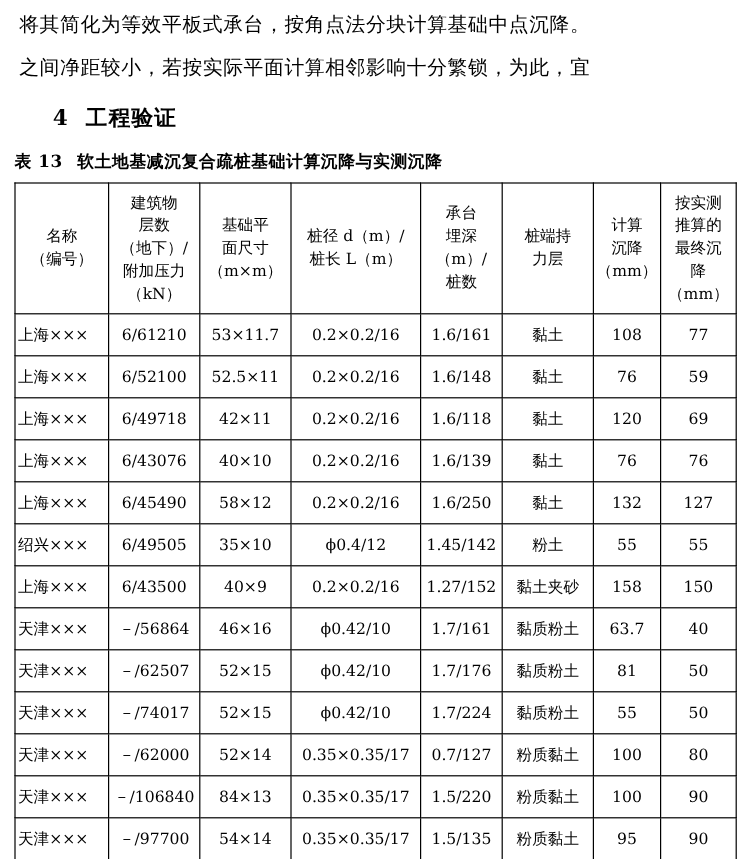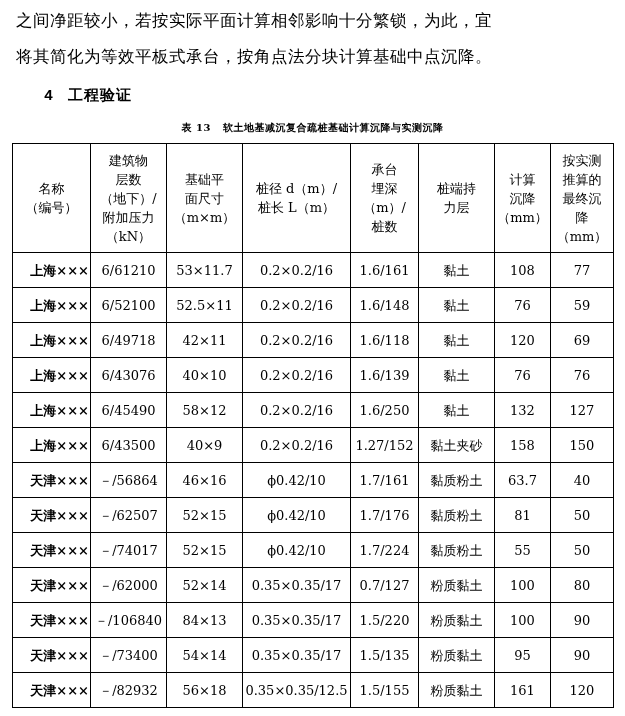--- a/index.html
+++ b/index.html
@@ -24,33 +24,32 @@
   }
   .body-para {
     font-size: 16.5px;
     line-height: 30px;
     letter-spacing: 0.5px;
     text-align: justify;
     margin: 6px 0 0 0;
     padding: 0 4px;
   }
   .section-heading {
-    font-size: 15px;
+    font-size: 18px;
     font-weight: bold;
     margin: 14px 0 0 0;
     padding-left: 32px;
     letter-spacing: 1px;
-    font-family: Liberation Mono, monospace;
   }
   .section-heading .num {
     margin-right: 14px;
   }
   .table-caption {
-    text-align: center;
-    font-size: 10px;
+    text-align: left;
+    font-size: 14px;
     font-weight: bold;
     letter-spacing: 0.5px;
     margin: 16px 0 8px 0;
   }
   .table-caption .cap-label {
     margin-right: 12px;
   }
   table.data-table {
     border-collapse: collapse;
     width: 601px;
@@ -71,41 +70,40 @@
     font-weight: normal;
     height: 104px;
     font-size: 13px;
     line-height: 19px;
   }
   table.data-table tbody td {
     height: 30px;
     white-space: nowrap;
   }
   table.data-table tbody td.name-cell {
-    text-align: right;
+    text-align: left;
     padding-left: 2px;
-    font-weight: bold;
   }
   .col1 { width: 78px; }
   .col2 { width: 76px; }
   .col3 { width: 76px; }
   .col4 { width: 108px; }
   .col5 { width: 68px; }
   .col6 { width: 76px; }
   .col7 { width: 56px; }
   .col8 { width: 63px; }
   .hdr-line { display: block; }
 </style>
 </head>
 <body>
 
 <div class="page">
 
+  <p class="body-para">将其简化为等效平板式承台，按角点法分块计算基础中点沉降。</p>
   <p class="body-para">之间净距较小，若按实际平面计算相邻影响十分繁锁，为此，宜</p>
-  <p class="body-para">将其简化为等效平板式承台，按角点法分块计算基础中点沉降。</p>
 
   <h2 class="section-heading">
     <span class="num">4</span><span>工程验证</span>
   </h2>
 
   <div class="table-caption">
     <span class="cap-label">表 13</span><span>软土地基减沉复合疏桩基础计算沉降与实测沉降</span>
   </div>
 
   <table class="data-table">
@@ -210,20 +208,30 @@
         <td class="name-cell">上海×××</td>
         <td>6/45490</td>
         <td>58×12</td>
         <td>0.2×0.2/16</td>
         <td>1.6/250</td>
         <td>黏土</td>
         <td>132</td>
         <td>127</td>
       </tr>
       <tr>
+        <td class="name-cell">绍兴×××</td>
+        <td>6/49505</td>
+        <td>35×10</td>
+        <td>ϕ0.4/12</td>
+        <td>1.45/142</td>
+        <td>粉土</td>
+        <td>55</td>
+        <td>55</td>
+      </tr>
+      <tr>
         <td class="name-cell">上海×××</td>
         <td>6/43500</td>
         <td>40×9</td>
         <td>0.2×0.2/16</td>
         <td>1.27/152</td>
         <td>黏土夹砂</td>
         <td>158</td>
         <td>150</td>
       </tr>
       <tr>
@@ -271,21 +279,21 @@
         <td>－/106840</td>
         <td>84×13</td>
         <td>0.35×0.35/17</td>
         <td>1.5/220</td>
         <td>粉质黏土</td>
         <td>100</td>
         <td>90</td>
       </tr>
       <tr>
         <td class="name-cell">天津×××</td>
-        <td>－/73400</td>
+        <td>－/97700</td>
         <td>54×14</td>
         <td>0.35×0.35/17</td>
         <td>1.5/135</td>
         <td>粉质黏土</td>
         <td>95</td>
         <td>90</td>
       </tr>
       <tr>
         <td class="name-cell">天津×××</td>
         <td>－/82932</td>

